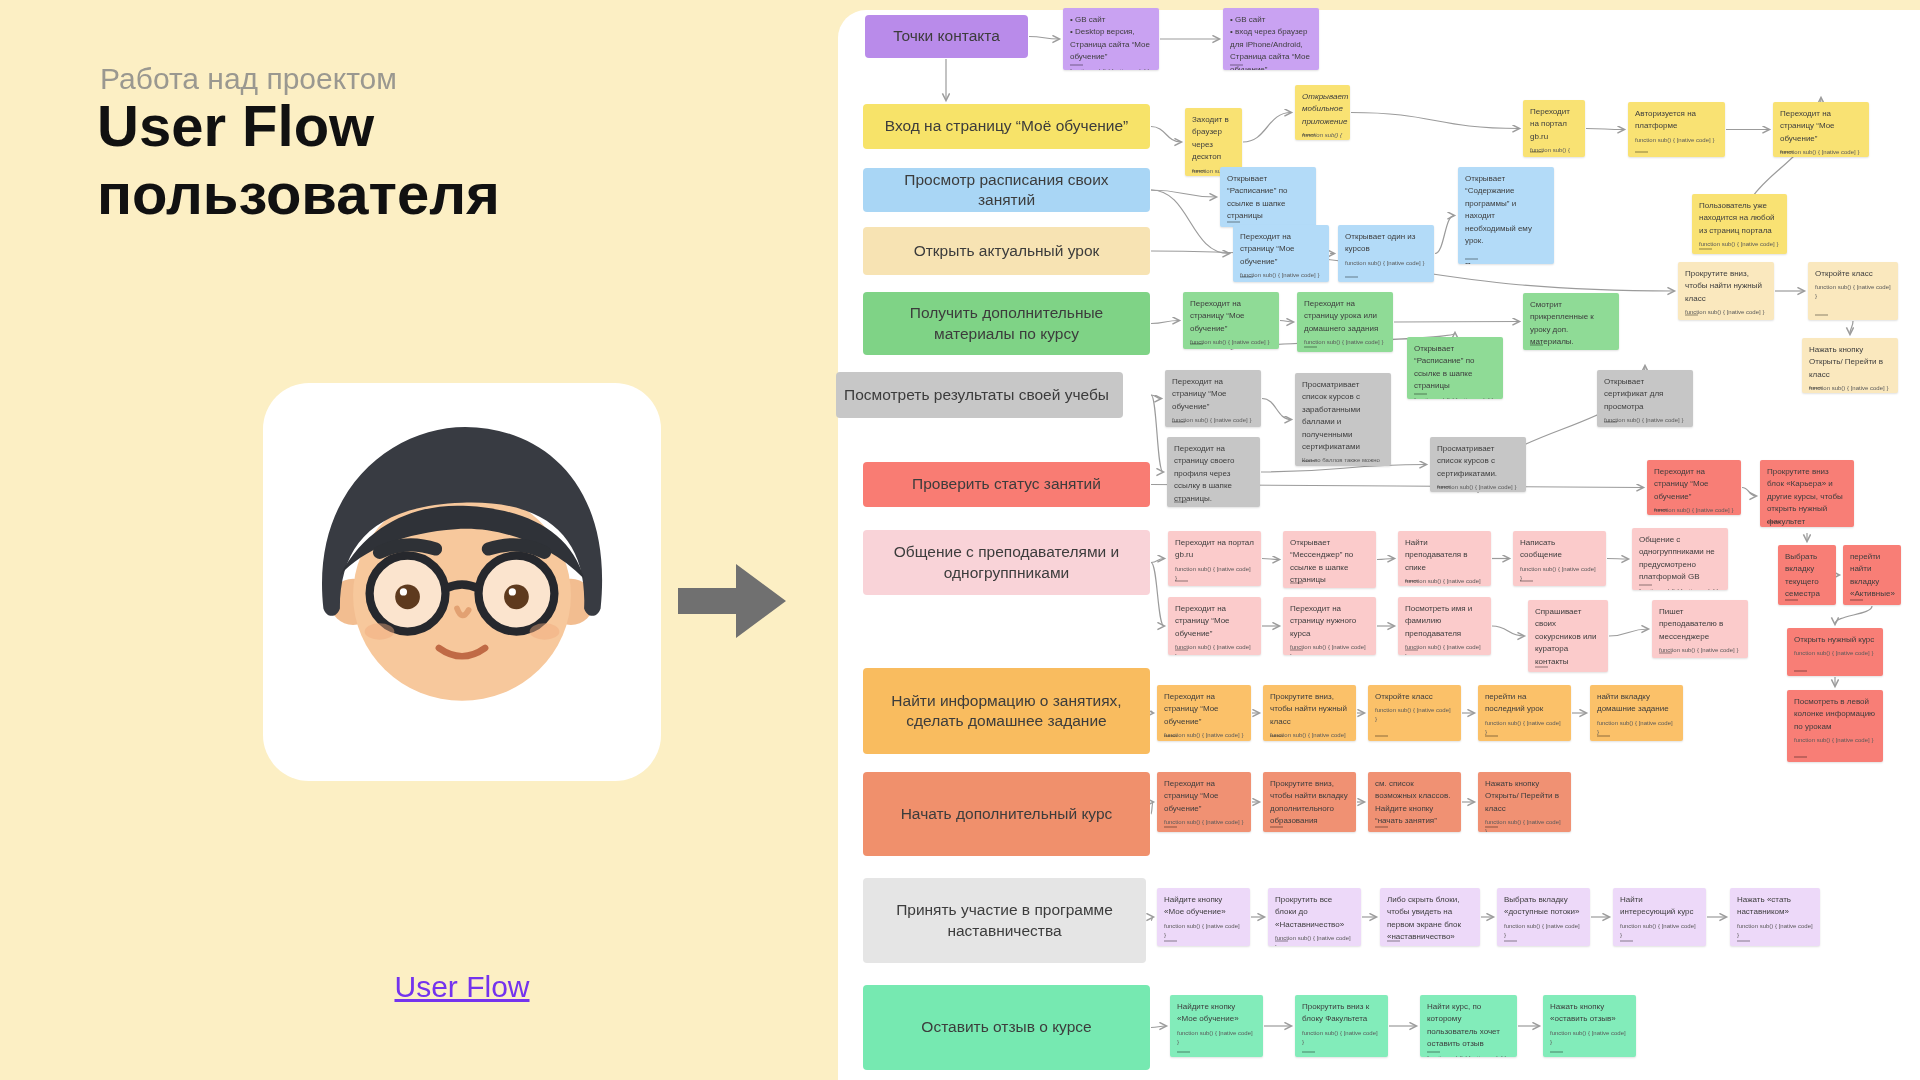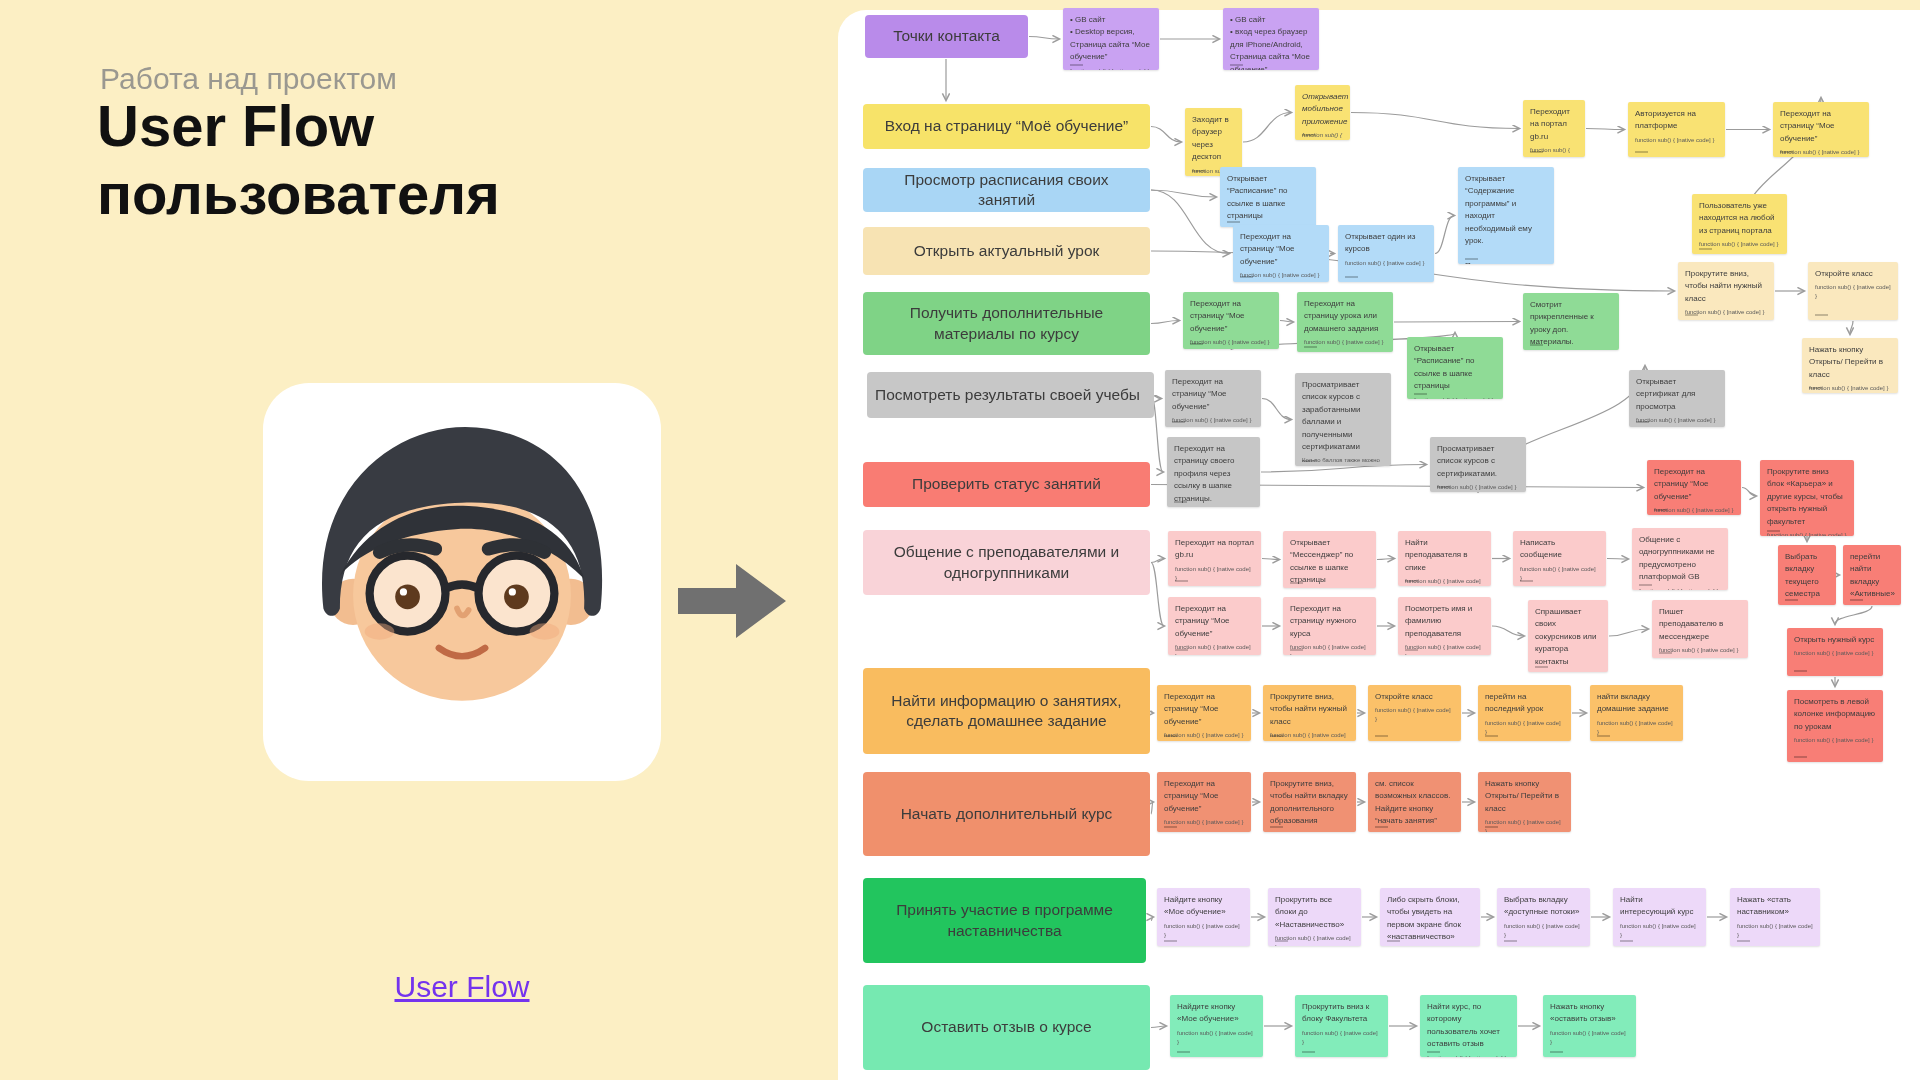--- a/index.html
+++ b/index.html
@@ -210,46 +210,46 @@
         <div class="nt">Переходит на страницу урока или домашнего задания</div>
         <div class="ns">function sub() { [native code] }</div>
       </div>
       <div class="note" style="left: 1523px; top: 293px; width: 96px; height: 57px; background: rgb(143, 219, 150);">
         <div class="nt">Смотрит прикрепленные к уроку доп. материалы.</div>
       </div>
       <div class="note" style="left: 1407px; top: 337px; width: 96px; height: 62px; background: rgb(143, 219, 150);">
         <div class="nt">Открывает “Расписание” по ссылке в шапке страницы</div>
         <div class="ns">function sub() { [native code] }</div>
       </div>
-      <div class="row-label" style="left: 867px; top: 372px; width: 287px; height: 46px; background: rgb(199, 199, 199); padding-left: 8px;">Посмотреть результаты своей учебы</div>
+      <div class="row-label" style="left: 836px; top: 372px; width: 287px; height: 46px; background: rgb(199, 199, 199); padding-left: 8px;">Посмотреть результаты своей учебы</div>
       <div class="note" style="left: 1165px; top: 370px; width: 96px; height: 57px; background: rgb(198, 198, 198);">
         <div class="nt">Переходит на страницу “Мое обучение”</div>
         <div class="ns">function sub() { [native code] }</div>
       </div>
       <div class="note" style="left: 1295px; top: 373px; width: 96px; height: 93px; background: rgb(198, 198, 198);">
         <div class="nt">Просматривает список курсов с заработанными баллами и полученными сертификатами</div>
         <div class="ns">Кол-во баллов также можно отнести к результатам учёбы</div>
       </div>
       <div class="note" style="left: 1167px; top: 437px; width: 93px; height: 70px; background: rgb(198, 198, 198);">
         <div class="nt">Переходит на страницу своего профиля через ссылку в шапке страницы.</div>
       </div>
       <div class="note" style="left: 1430px; top: 437px; width: 96px; height: 55px; background: rgb(198, 198, 198);">
         <div class="nt">Просматривает список курсов с сертификатами.</div>
         <div class="ns">function sub() { [native code] }</div>
       </div>
-      <div class="note" style="left: 1597px; top: 370px; width: 96px; height: 57px; background: rgb(198, 198, 198); margin-left: 32px;">
+      <div class="note" style="left: 1597px; top: 370px; width: 96px; height: 57px; background: rgb(198, 198, 198);">
         <div class="nt">Открывает сертификат для просмотра</div>
         <div class="ns">function sub() { [native code] }</div>
       </div>
       <div class="row-label" style="left: 863px; top: 462px; width: 287px; height: 45px; background: rgb(249, 124, 115);">Проверить статус занятий</div>
       <div class="note" style="left: 1647px; top: 460px; width: 94px; height: 55px; background: rgb(248, 126, 118);">
         <div class="nt">Переходит на страницу “Мое обучение”</div>
         <div class="ns">function sub() { [native code] }</div>
       </div>
-      <div class="note" style="left: 1760px; top: 460px; width: 94px; height: 76px; background: rgb(248, 126, 118);">
+      <div class="note" style="left: 1760px; top: 460px; width: 94px; height: 67px; background: rgb(248, 126, 118);">
         <div class="nt">Прокрутите вниз блок «Карьера» и другие курсы, чтобы открыть нужный факультет</div>
         <div class="ns">function sub() { [native code] }</div>
       </div>
       <div class="note" style="left: 1778px; top: 545px; width: 58px; height: 60px; background: rgb(248, 126, 118);">
         <div class="nt">Выбрать вкладку текущего семестра</div>
         <div class="ns">function sub() { [native code] }</div>
       </div>
       <div class="note" style="left: 1843px; top: 545px; width: 58px; height: 60px; background: rgb(248, 126, 118);">
         <div class="nt">перейти найти вкладку «Активные»</div>
         <div class="ns">function sub() { [native code] }</div>
@@ -332,21 +332,21 @@
         <div class="ns">function sub() { [native code] }</div>
       </div>
       <div class="note" style="left: 1368px; top: 772px; width: 93px; height: 60px; background: rgb(240, 145, 115);">
         <div class="nt">см. список возможных классов. Найдите кнопку “начать занятия”</div>
         <div class="ns">function sub() { [native code] }</div>
       </div>
       <div class="note" style="left: 1478px; top: 772px; width: 93px; height: 60px; background: rgb(240, 145, 115);">
         <div class="nt">Нажать кнопку Открыть/ Перейти в класс</div>
         <div class="ns">function sub() { [native code] }</div>
       </div>
-      <div class="row-label" style="left: 863px; top: 878px; width: 283px; height: 85px; background: #22c55e;">Принять участие в программе наставничества</div>
+      <div class="row-label" style="left: 863px; top: 878px; width: 283px; height: 85px; background: #e5e5e5;">Принять участие в программе наставничества</div>
       <div class="note" style="left: 1157px; top: 888px; width: 93px; height: 58px; background: rgb(237, 217, 249);">
         <div class="nt">Найдите кнопку «Мое обучение»</div>
         <div class="ns">function sub() { [native code] }</div>
       </div>
       <div class="note" style="left: 1268px; top: 888px; width: 93px; height: 58px; background: rgb(237, 217, 249);">
         <div class="nt">Прокрутить все блоки до «Наставничество»</div>
         <div class="ns">function sub() { [native code] }</div>
       </div>
       <div class="note" style="left: 1380px; top: 888px; width: 100px; height: 58px; background: rgb(237, 217, 249);">
         <div class="nt">Либо скрыть блоки, чтобы увидеть на первом экране блок «наставничество»</div>

